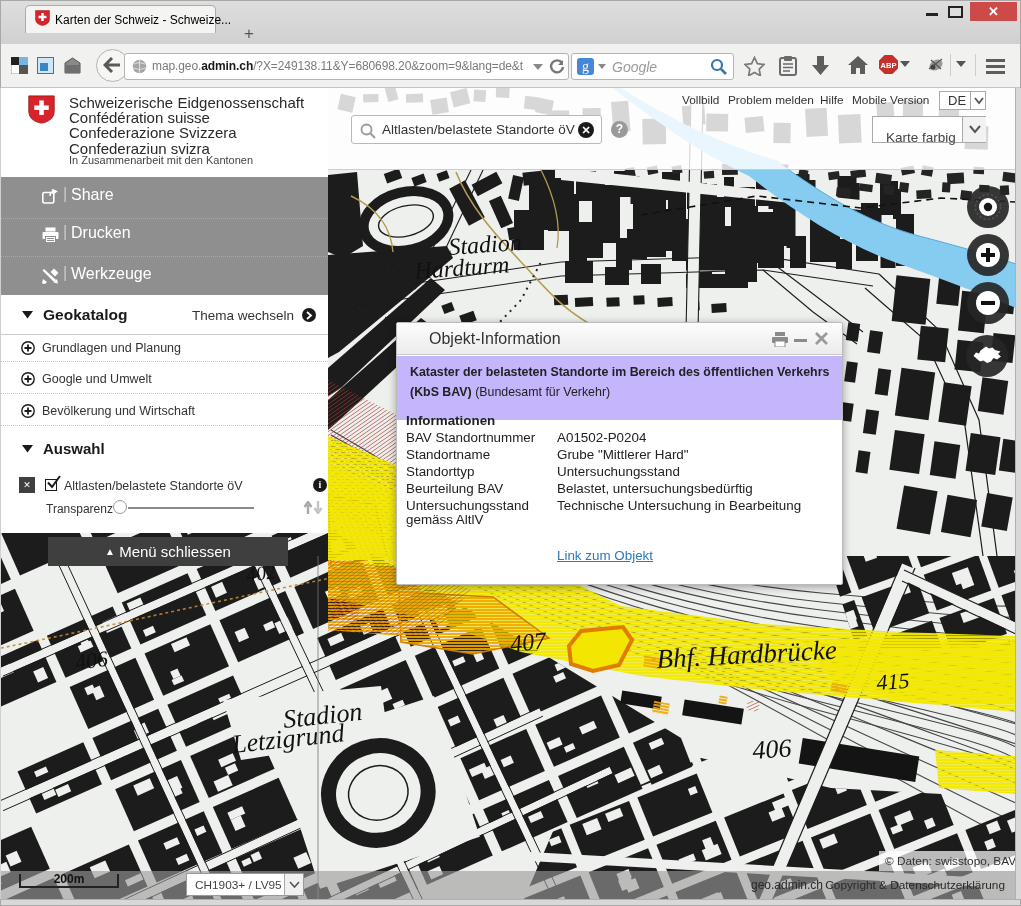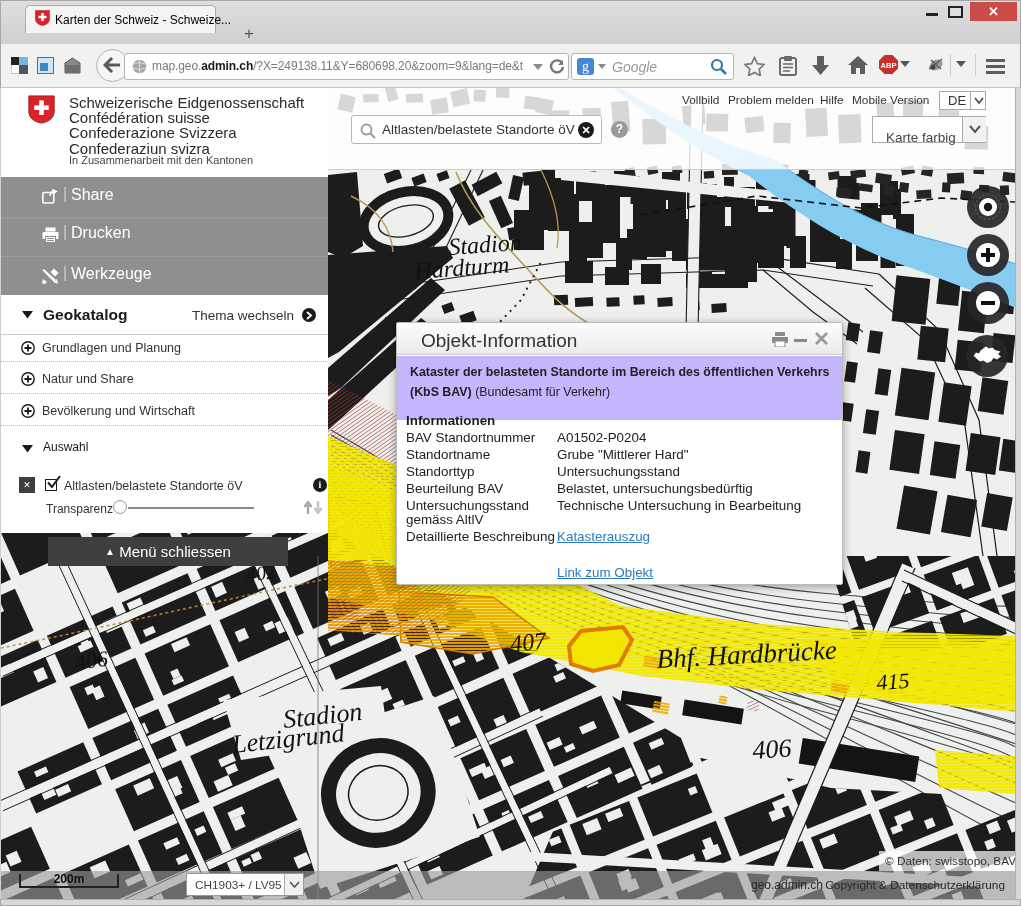--- a/index.html
+++ b/index.html
@@ -1660,52 +1660,52 @@
       <div class="abs" style="left:0;top:39px;width:327px;border-top:1px solid #ccc"></div>
       <svg class="abs" style="left:20px;top:46px" width="14" height="14">
         <circle cx="7" cy="7" r="6.2" fill="none" stroke="#1a1a1a" stroke-width="1.4"></circle>
         <path d="M7,3.5 V10.5 M3.5,7 H10.5" stroke="#1a1a1a" stroke-width="1.8"></path>
       </svg>
       <span class="abs" style="left:41px;top:46px">Grundlagen und Planung</span>
       <svg class="abs" style="left:20px;top:77px" width="14" height="14">
         <circle cx="7" cy="7" r="6.2" fill="none" stroke="#1a1a1a" stroke-width="1.4"></circle>
         <path d="M7,3.5 V10.5 M3.5,7 H10.5" stroke="#1a1a1a" stroke-width="1.8"></path>
       </svg>
-      <span class="abs" style="left:41px;top:77px">Natur und Share</span>
+      <span class="abs" style="left:41px;top:77px">Google und Umwelt</span>
       <svg class="abs" style="left:20px;top:109px" width="14" height="14">
         <circle cx="7" cy="7" r="6.2" fill="none" stroke="#1a1a1a" stroke-width="1.4"></circle>
         <path d="M7,3.5 V10.5 M3.5,7 H10.5" stroke="#1a1a1a" stroke-width="1.8"></path>
       </svg>
       <span class="abs" style="left:41px;top:109px">Bevölkerung und Wirtschaft</span>
       <div class="abs" style="left:0;top:66px;width:327px;border-top:1px dotted #c4c4c4"></div>
       <div class="abs" style="left:0;top:98px;width:327px;border-top:1px dotted #c4c4c4"></div>
       <div class="abs" style="left:0;top:130px;width:327px;border-top:1px dotted #c4c4c4"></div>
       <svg class="abs" style="left:21px;top:150px" width="11" height="8">
         <path d="M0,0 H11 L5.5,7.5 Z" fill="#1a1a1a"></path>
       </svg>
-      <span class="abs" style="left:42px;top:145px;font-weight:normal;font-size:12px;color:#1a1a1a">Auswahl</span>
+      <span class="abs" style="left:42px;top:145px;font-weight:bold;font-size:15px;color:#1a1a1a">Auswahl</span>
       <div class="abs" style="left:18px;top:182px;width:16px;height:16px;background:#3f3f3f;color:#fff;font-size:9px;text-align:center;line-height:16px">✕</div>
       <div class="abs" style="left:44px;top:184px;width:12px;height:12px;border:1.6px solid #1a1a1a;background:#fff"></div>
       <svg class="abs" style="left:46px;top:180px" width="14" height="14">
         <path d="M1,7.5 L5,12 L13,1" stroke="#1a1a1a" stroke-width="2" fill="none"></path>
       </svg>
       <span class="abs" style="left:63px;top:184px">Altlasten/belastete Standorte öV</span>
       <div class="abs" style="left:312px;top:183px;width:14px;height:14px;border-radius:50%;background:#1a1a1a;color:#fff;font-size:10px;font-weight:bold;text-align:center;line-height:14px;font-family:'Liberation Serif',serif">i</div>
       <span class="abs" style="left:45px;top:207px;font-size:12px">Transparenz</span>
       <div class="abs" style="left:127px;top:212px;width:126px;height:2px;background:#8a8a8a"></div>
       <div class="abs" style="left:112px;top:205px;width:14px;height:14px;border-radius:50%;border:1.5px solid #999;background:#fdfdfd"></div>
       <svg class="abs" style="left:302px;top:206px" width="21" height="13">
         <path d="M5,13 V4 M1.5,6 L5,1 L8.5,6" stroke="#a8a8a8" stroke-width="2.4" fill="none"></path>
         <path d="M15,0 V9 M11.5,7 L15,12 L18.5,7" stroke="#c4c4c4" stroke-width="2.4" fill="none"></path>
       </svg>
     </div>
     <div id="menuclose" class="abs"><span style="font-size:10px;vertical-align:2px">▲</span> Menü schliessen</div>
     <div id="popup" class="abs">
       <div class="abs" style="left:0;top:0;width:445px;height:32px;background:linear-gradient(#fdfdfd,#ebebeb);border-bottom:1px solid #ccc;border-radius:2px 2px 0 0">
-        <span class="abs" style="left:24px;top:7px;font-size:19px;color:#333">Objekt-Information</span>
+        <span class="abs" style="left:32px;top:7px;font-size:16px;color:#333">Objekt-Information</span>
         <svg class="abs" style="left:375px;top:9px" width="16" height="15">
           <rect x="3" y="0" width="10" height="4" fill="#8a8a8a"></rect>
           <rect x="0" y="5" width="16" height="6" rx="1" fill="#8a8a8a"></rect>
           <rect x="3" y="9" width="10" height="6" fill="#fff" stroke="#8a8a8a"></rect>
         </svg>
         <div class="abs" style="left:397px;top:16px;width:13px;height:3px;background:#8a8a8a"></div>
         <svg class="abs" style="left:418px;top:9px" width="14" height="14">
           <path d="M1,1 L12,12 M12,1 L1,12" stroke="#9a9a9a" stroke-width="2.8"></path>
         </svg>
       </div>
@@ -1727,24 +1727,20 @@
                 <td style="width:151px;vertical-align:top;padding:0">Standorttyp</td>
                 <td style="padding:0;vertical-align:top">Untersuchungsstand</td>
               </tr>
               <tr>
                 <td style="width:151px;vertical-align:top;padding:0">Beurteilung BAV</td>
                 <td style="padding:0;vertical-align:top">Belastet, untersuchungsbedürftig</td>
               </tr>
               <tr>
                 <td style="width:151px;vertical-align:top;padding:0"><span style="display:inline-block;line-height:14px;padding-top:2px">Untersuchungsstand gemäss AltlV</span></td>
                 <td style="padding:0;vertical-align:top">Technische Untersuchung in Bearbeitung</td>
-              </tr>
-              <tr>
-                <td style="width:151px;vertical-align:top;padding:0">Detaillierte Beschreibung</td>
-                <td style="padding:0;vertical-align:top"><span style="color:#2a7bbd;text-decoration:underline">Katasterauszug</span></td>
               </tr>
               <tr>
                 <td style="height:19px"></td>
                 <td></td>
               </tr>
               <tr>
                 <td style="width:151px;vertical-align:top;padding:0"></td>
                 <td style="padding:0;vertical-align:top"><span style="color:#2a7bbd;text-decoration:underline">Link zum Objekt</span></td>
               </tr>
             </tbody>

